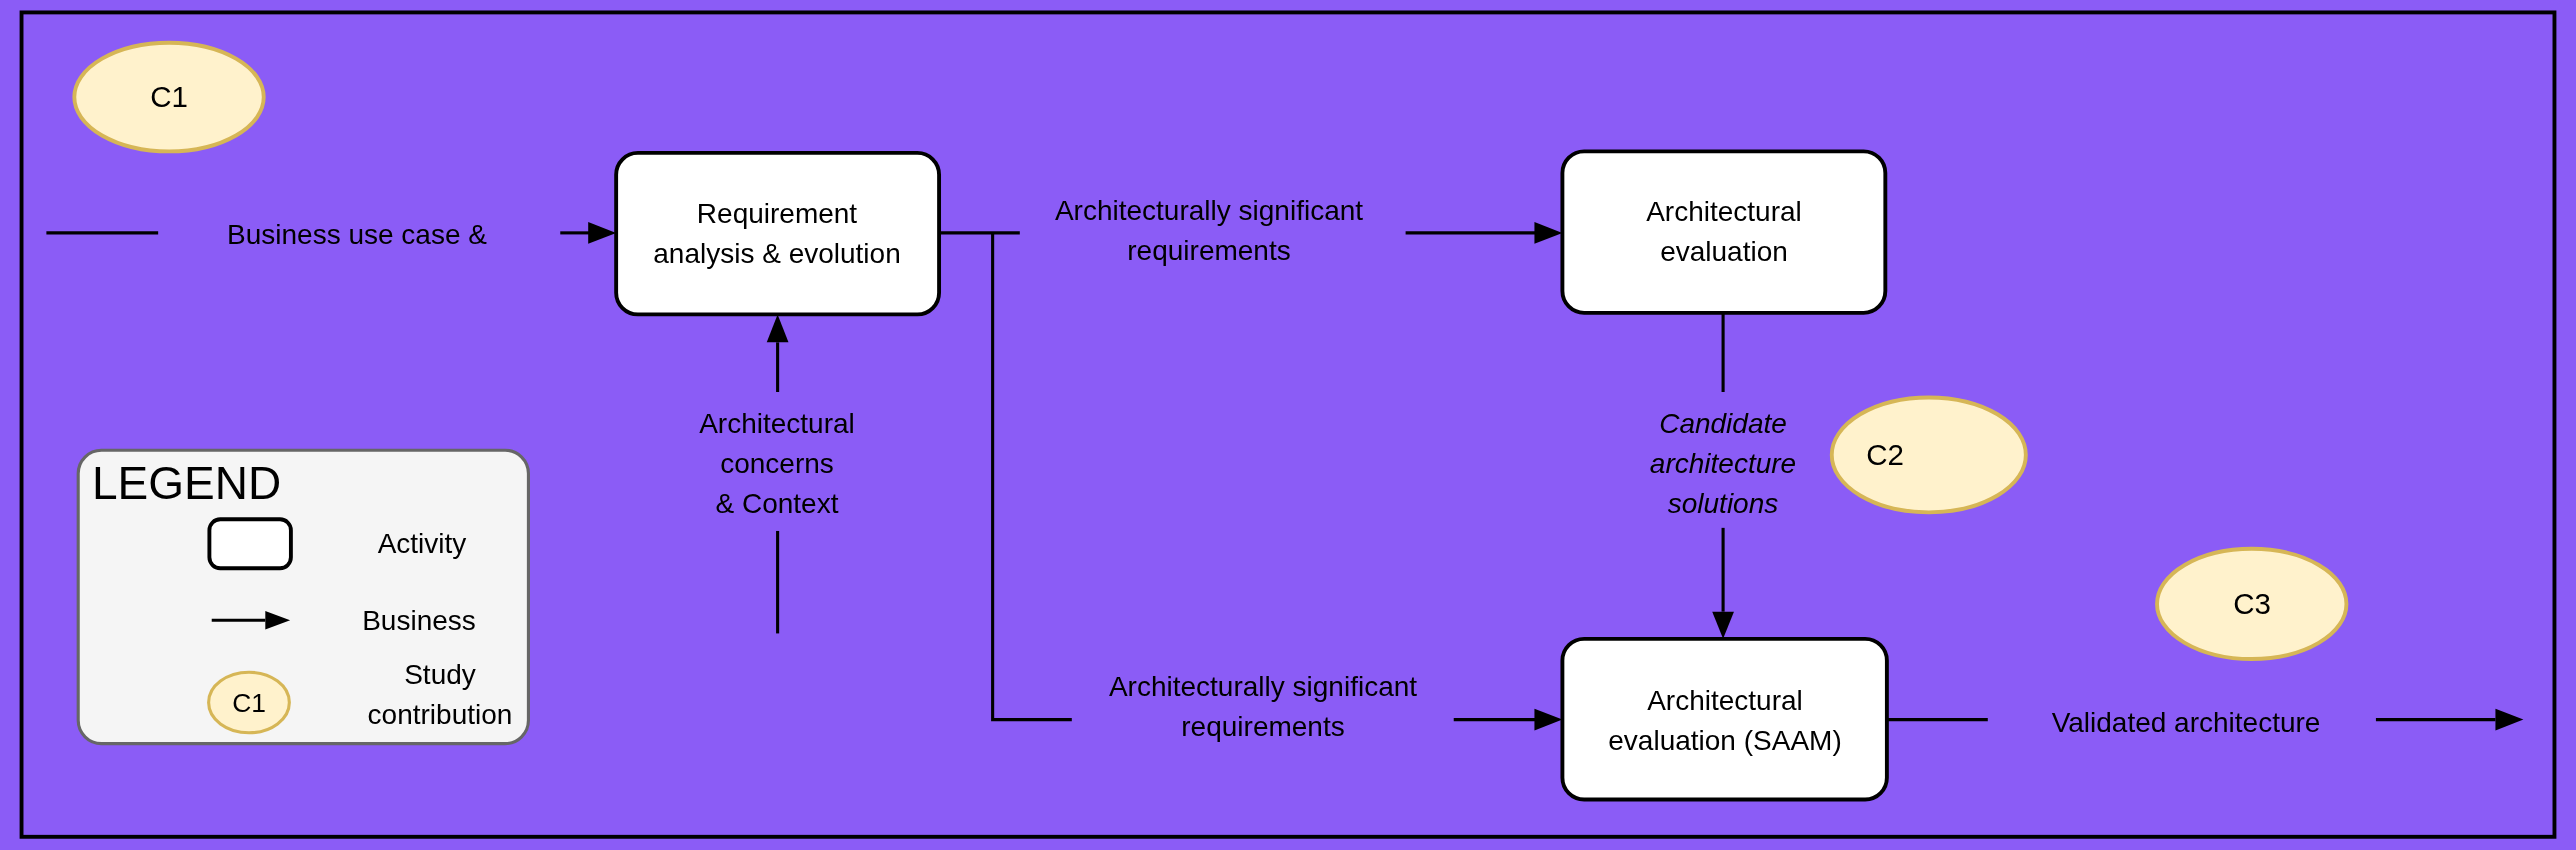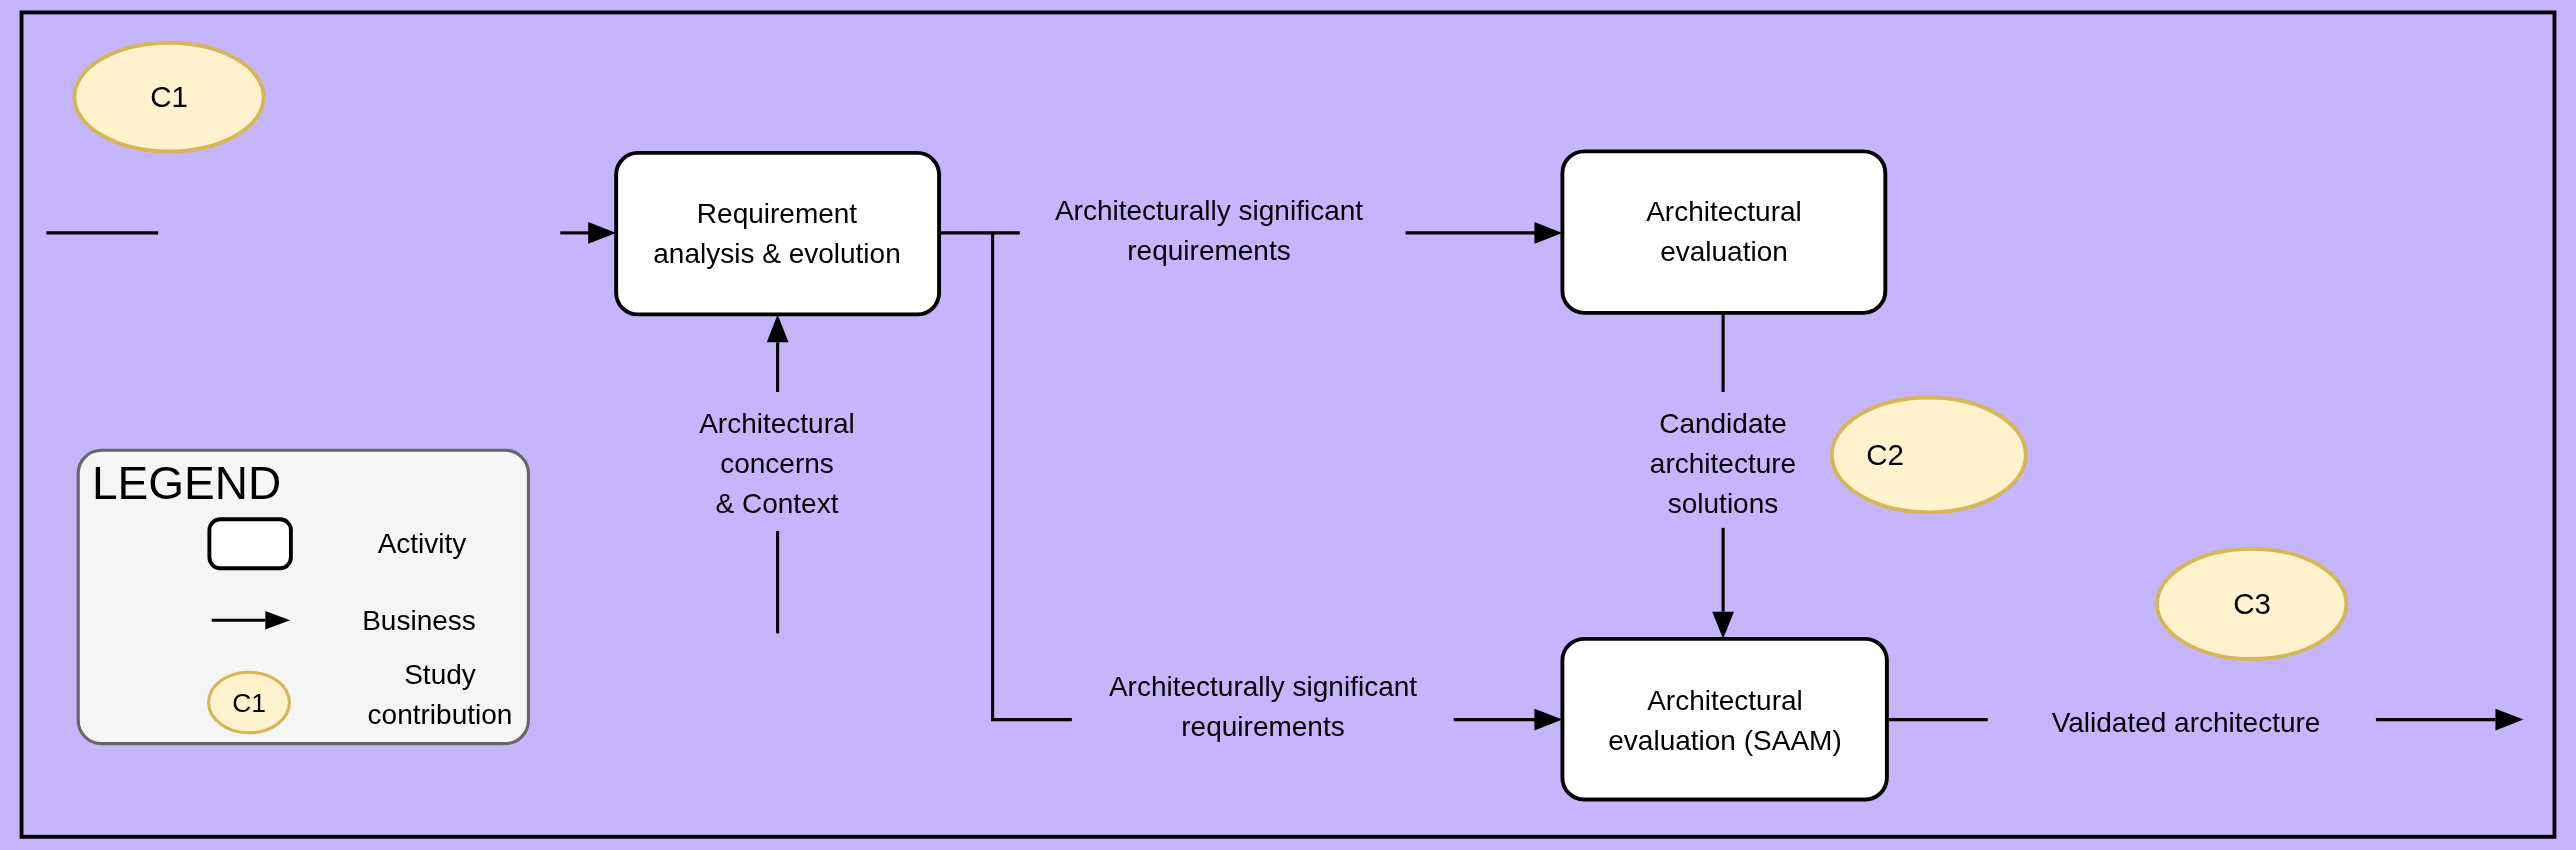--- a/index.html
+++ b/index.html
@@ -1,19 +1,19 @@
 <!DOCTYPE html>
 <html style="font-size:12.4px"><head>
 <meta charset="utf-8">
 <style>
   html,body { margin:0; padding:0; background:#ffffff; }
   #stage {
     position:relative;
     width:2576px; height:850px;
-    background:#c4b5fd;
+    background:#8b5cf6;
     font-family:"Liberation Sans", sans-serif;
     color:#000000;
     overflow:hidden;
   }
   #wires { position:absolute; left:0; top:0; width:2576px; height:850px; }
   .lbl {
     position:absolute;
     transform:translate(-50%,-50%);
     text-align:center;
     font-size:28px;
@@ -89,35 +89,36 @@
   <div class="lbl" style="left:1724px; top:232px;">
     <div>Architectural</div>
     <div>evaluation</div>
   </div>
   <div class="lbl" style="left:1725px; top:721px;">
     <div>Architectural</div>
     <div>evaluation (SAAM)</div>
   </div>
 
   <div class="lbl" style="left:357px; top:235px;">
+    <div>Business use case &amp;</div>
   </div>
   <div class="lbl" style="left:1209px; top:231px;">
     <div>Architecturally significant</div>
     <div>requirements</div>
   </div>
   <div class="lbl" style="left:1263px; top:707px;">
     <div>Architecturally significant</div>
     <div>requirements</div>
   </div>
   <div class="lbl" style="left:777px; top:464px;">
     <div>Architectural</div>
     <div>concerns</div>
     <div>&amp; Context</div>
   </div>
-  <div class="lbl" style="left:1723px; top:464px;">
+  <div class="lbl" style="left:1723px; top:464px;font-style:italic;">
     <div>Candidate</div>
     <div>architecture</div>
     <div>solutions</div>
   </div>
   <div class="lbl" style="left:2186px; top:723px;">Validated architecture</div>
 
   <div class="legend-title" style="left:92px; top:483px;">LEGEND</div>
   <div class="lbl" style="left:422px; top:544px;">Activity</div>
   <div class="lbl" style="left:419px; top:621px;">Business</div>
   <div class="lbl legend-sample-lbl" style="left:249px; top:703px;">C1</div>

